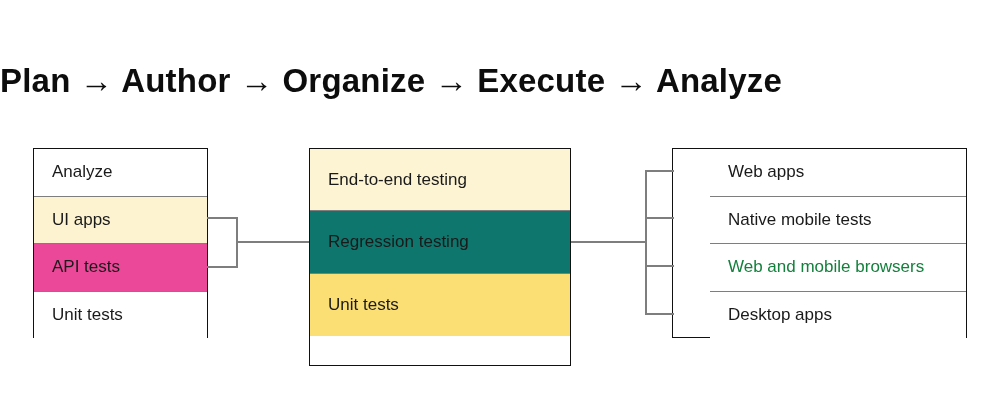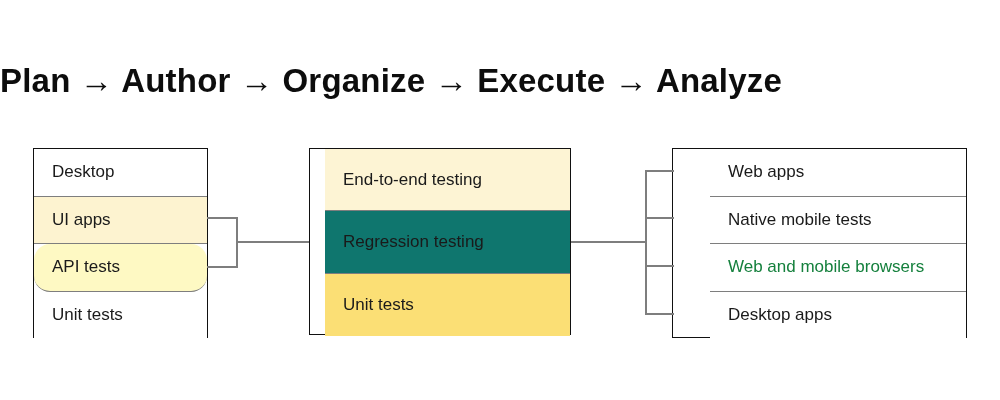--- a/index.html
+++ b/index.html
@@ -59,22 +59,21 @@
     top: 148px;
     width: 175px;
     height: 190px;
   }
   #col-left .cell { height: 47.5px; }
 
   #col-middle {
     left: 309px;
     top: 148px;
     width: 262px;
-    height: 187px;
-    padding-left: 15px;
+    height: 218px;
   }
   #col-middle .cell { height: 62.33px; }
 
   #col-right {
     left: 672px;
     top: 148px;
     width: 295px;
     height: 190px;
     padding-left: 37px;
   }
@@ -103,23 +102,23 @@
   #rb-stub-4     { left: 645px; top: 313px; width: 29px; }
 </style>
 </head>
 <body style="background: rgb(255, 255, 255);">
 
 <div id="canvas">
 
   <div id="title">Plan → Author → Organize → Execute → Analyze</div>
 
   <div id="col-left" class="column" style="border-color: rgb(17, 17, 17);">
-    <div class="cell" style="background: rgb(255, 255, 255); color: rgb(26, 26, 26); border-bottom-color: rgb(126, 126, 126);">Desktop</div>
+    <div class="cell" style="background: rgb(255, 255, 255); color: rgb(26, 26, 26); border-bottom-color: rgb(126, 126, 126);">Analyze</div>
     <div class="cell" style="background: rgb(253, 243, 208); color: rgb(26, 26, 26); border-bottom-color: rgb(126, 126, 126);">UI apps</div>
-    <div class="cell" style="background: #fef9c3; color: rgb(26, 26, 26); border-bottom-color: rgb(126, 126, 126); border-radius: 16px;">API tests</div>
+    <div class="cell" style="background: #ec4899; color: rgb(26, 26, 26); border-bottom-color: rgb(126, 126, 126);">API tests</div>
     <div class="cell last" style="background: rgb(255, 255, 255); color: rgb(26, 26, 26);">Unit tests</div>
   </div>
 
   <div id="col-middle" class="column" style="border-color: rgb(17, 17, 17);">
     <div class="cell" style="background: rgb(253, 244, 212); color: rgb(26, 26, 26); border-bottom-color: rgb(126, 126, 126);">End-to-end testing</div>
     <div class="cell" style="background: #0f766e; color: rgb(26, 26, 26); border-bottom-color: rgb(126, 126, 126);">Regression testing</div>
     <div class="cell last" style="background: rgb(251, 223, 117); color: rgb(26, 26, 26);">Unit tests</div>
   </div>
 
   <div id="col-right" class="column" style="border-color: rgb(17, 17, 17);">

